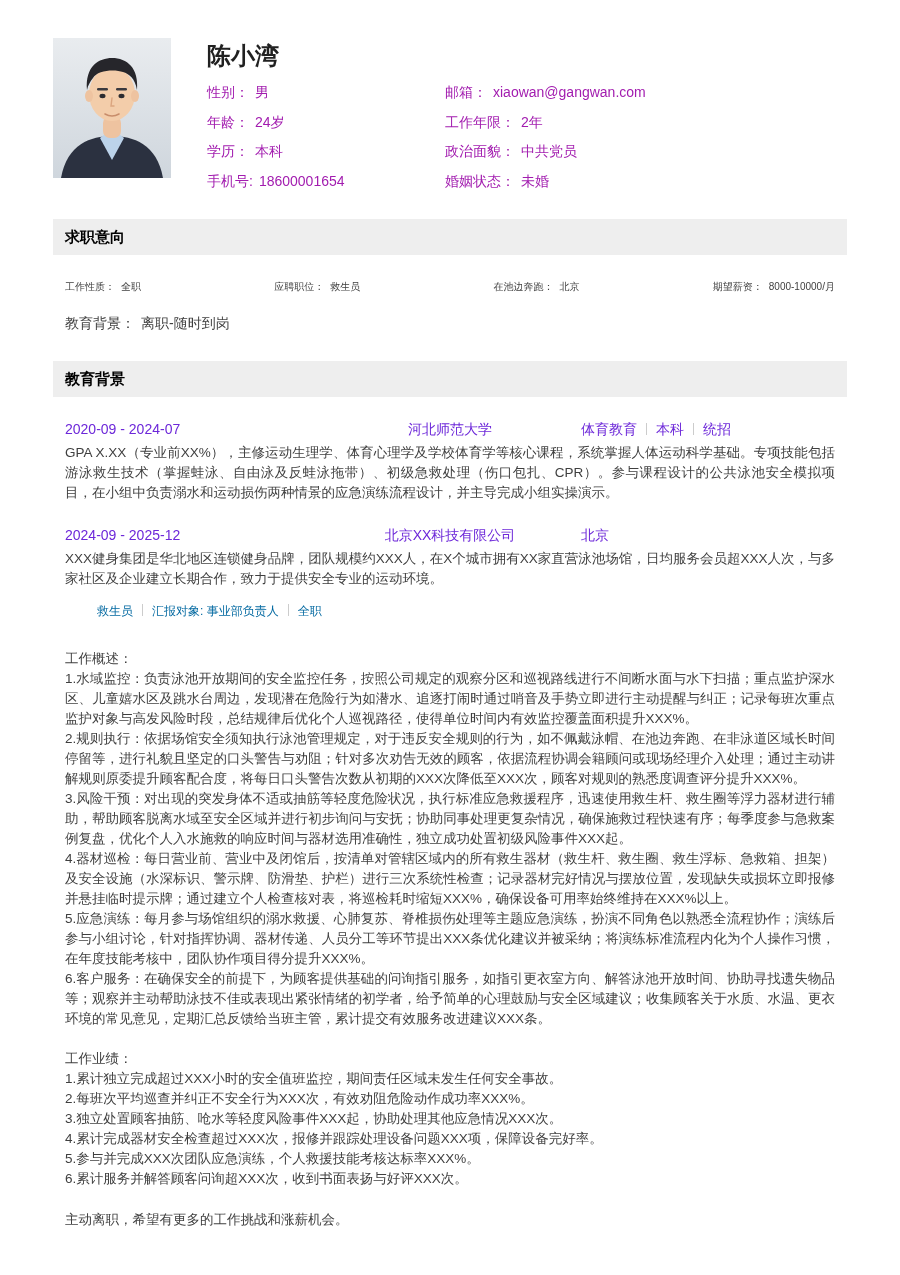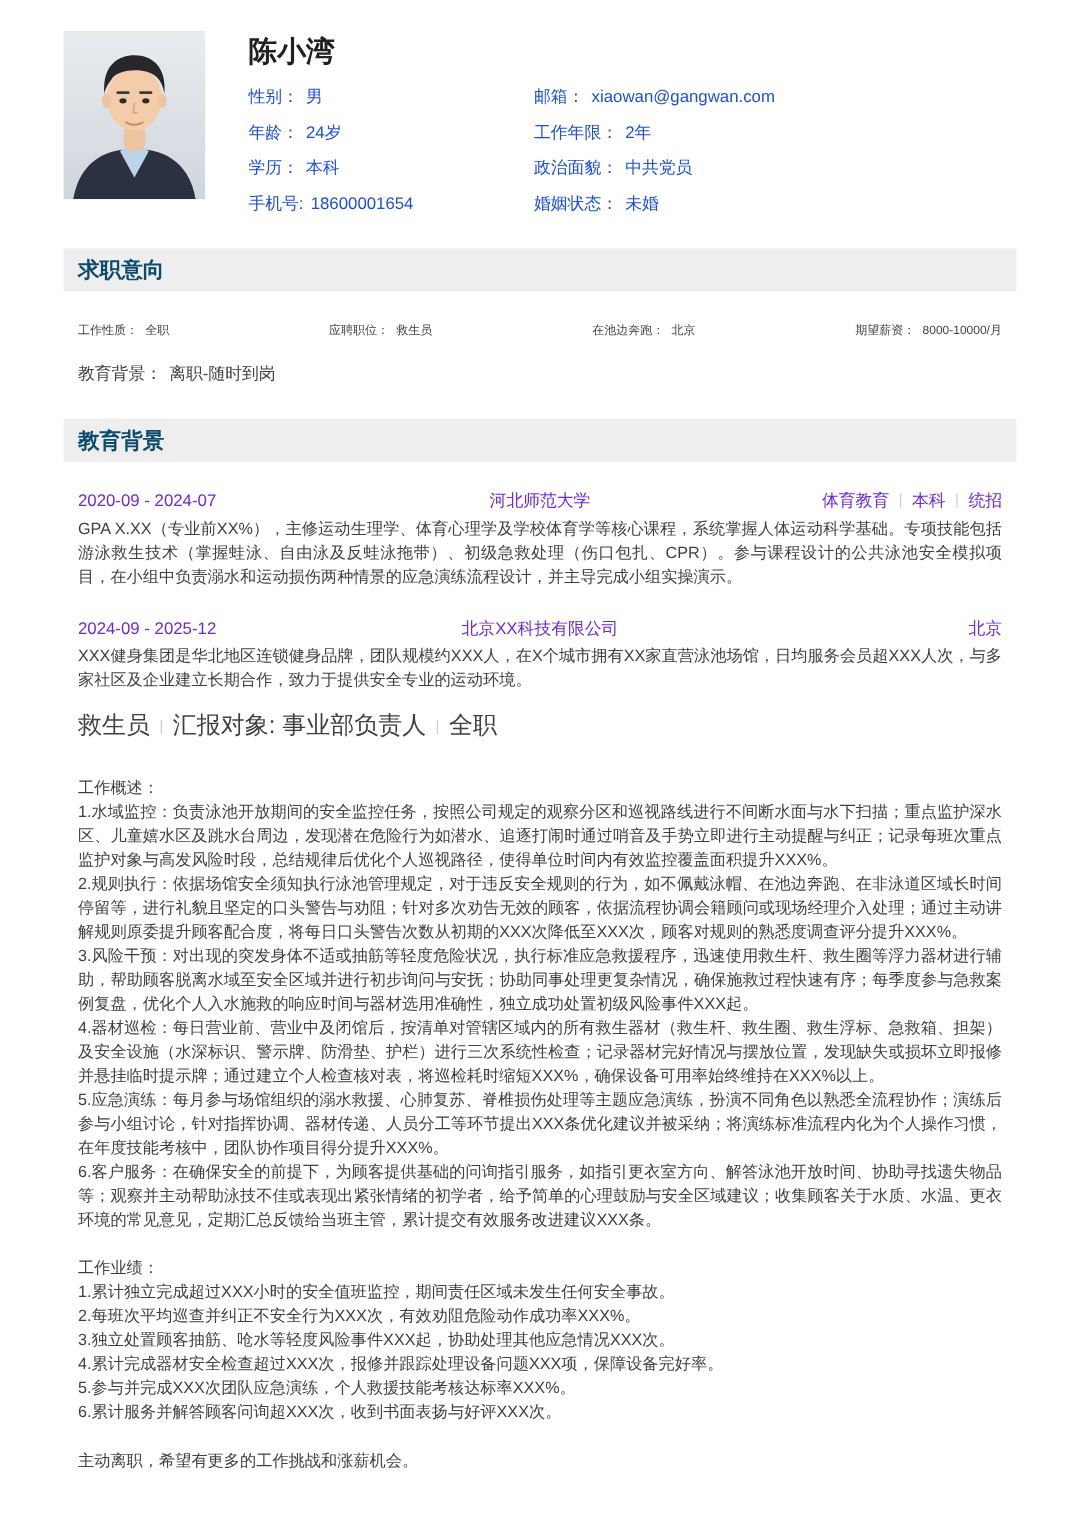--- a/index.html
+++ b/index.html
@@ -1,44 +1,44 @@
 <!DOCTYPE html>
 <html lang="zh"><head>
 <meta charset="utf-8">
 <style>
   html,body{margin:0;padding:0;background:#fff;}
   body{
     width:900px;height:1275px;overflow:hidden;
     font-family:"Liberation Sans","DejaVu Sans",sans-serif;
     color:#3f3f3f;
   }
-  .page{box-sizing:border-box;width:900px;height:1275px;padding:26px 53px 0;}
+  .page{box-sizing:border-box;width:900px;height:1275px;padding:38px 53px 0;}
   
   .header{display:flex;}
   .photo{width:118px;height:140px;flex:0 0 118px;overflow:hidden;background:#dfe4ea;}
   .photo svg{display:block;}
   .header-right{flex:1;padding-left:36px;padding-top:2px;}
   .name{font-size:24px;font-weight:bold;color:#212121;line-height:28px;margin:2px 0 14px;}
-  .info-grid{display:grid;grid-template-columns:238px 1fr;row-gap:11.5px;font-size:14px;color:#1d4ed8;}
+  .info-grid{display:grid;grid-template-columns:238px 1fr;row-gap:11.5px;font-size:14px;color:#a21caf;}
   .kv .lab{margin-right:6px;}
   
   .section-bar{
     margin-top:28px;height:36px;line-height:36px;background:#eeeeee;
-    padding:0 12px;font-size:18px;font-weight:bold;color:#0c4a6e;
+    padding:0 12px;font-size:15px;font-weight:bold;color:#000000;
   }
   .inner{padding:0 12px;}
   .intent-row{display:flex;justify-content:space-between;font-size:10px;margin-top:25px;}
   .intent-row2{font-size:14px;margin-top:21px;}
   .meta-row{display:flex;font-size:14px;margin-top:24px;color:#6d28d9;}
   .meta-left{width:33%;}
   .meta-center{width:34%;text-align:center;}
-  .meta-right{width:33%;text-align:right;}
+  .meta-right{width:33%;text-align:left;}
   .para{font-size:13.5px;line-height:20px;margin-top:4px;text-align:justify;}
   .sep{display:inline-block;width:1px;height:12px;background:#cccccc;margin:0 9px;vertical-align:-1px;}
-  .role-line{font-size:20px;margin-top:14px;color:#404040;}
+  .role-line{font-size:12px;margin-top:14px;color:#0369a1;margin-left:32px;}
   .block{font-size:13.5px;line-height:20px;margin-top:29px;text-align:justify;}
   .block-title{line-height:20px;}
   .block-gap{height:20px;}
   .resign{font-size:13.5px;line-height:20px;margin-top:21px;}
 </style>
 </head>
 <body>
 
 <div class="page">
 

